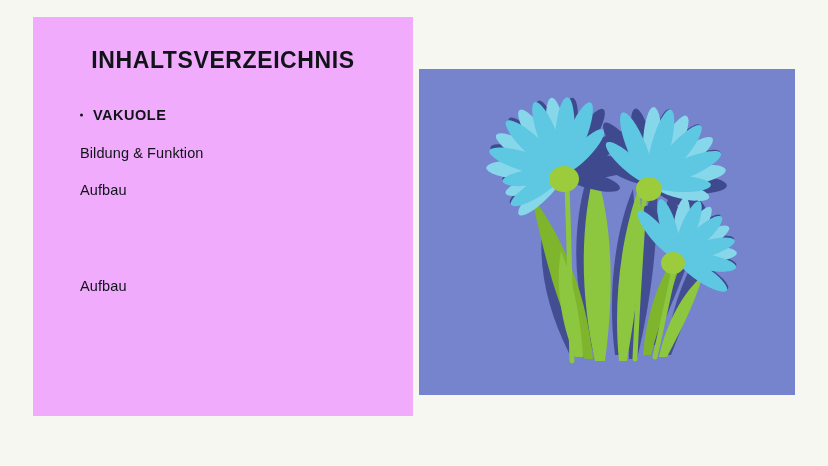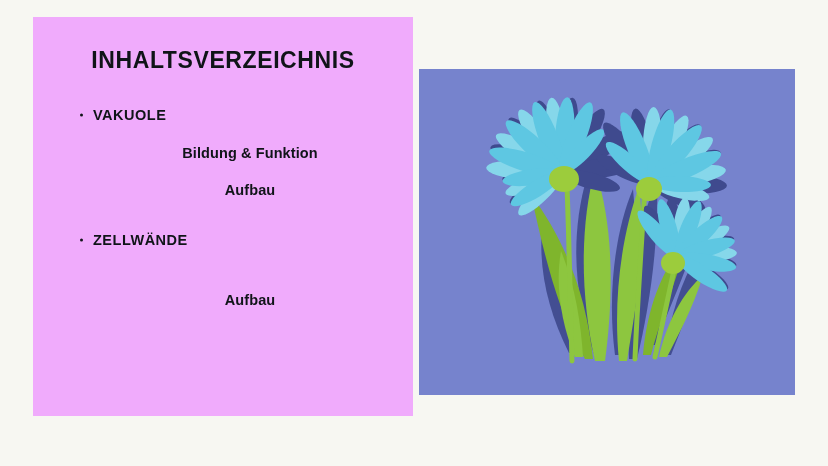--- a/index.html
+++ b/index.html
@@ -64,23 +64,22 @@
     position: absolute;
     left: 0;
     top: 50%;
     transform: translateY(-50%);
     width: 3px;
     height: 3px;
     background: #101418;
     border-radius: 50%;
   }
   .toc-line.sub {
-    font-weight: 700;
+    font-weight: 400;
     letter-spacing: 0.1px;
-    text-align: center;
   }
   .sp-18 { height: 18px; }
   .sp-23 { height: 23px; }
   .sp-35 { height: 35px; }
 
   
   #flower-figure {
     position: absolute;
     left: 419px;
     top: 69px;
@@ -111,24 +110,20 @@
       <div class="toc-line sub">
         <span>Bildung &amp; Funktion</span>
       </div>
       <div class="sp-23"></div>
 
       <div class="toc-line sub">
         <span>Aufbau</span>
       </div>
       <div class="sp-35"></div>
 
-      <div class="toc-line bullet">
-        <span class="dot"></span>
-        <span>ZELLWÄNDE</span>
-      </div>
       <div class="sp-23"></div>
 
       <div class="sp-23"></div>
 
       <div class="toc-line sub">
         <span>Aufbau</span>
       </div>
       <div class="sp-18"></div>
 
 

